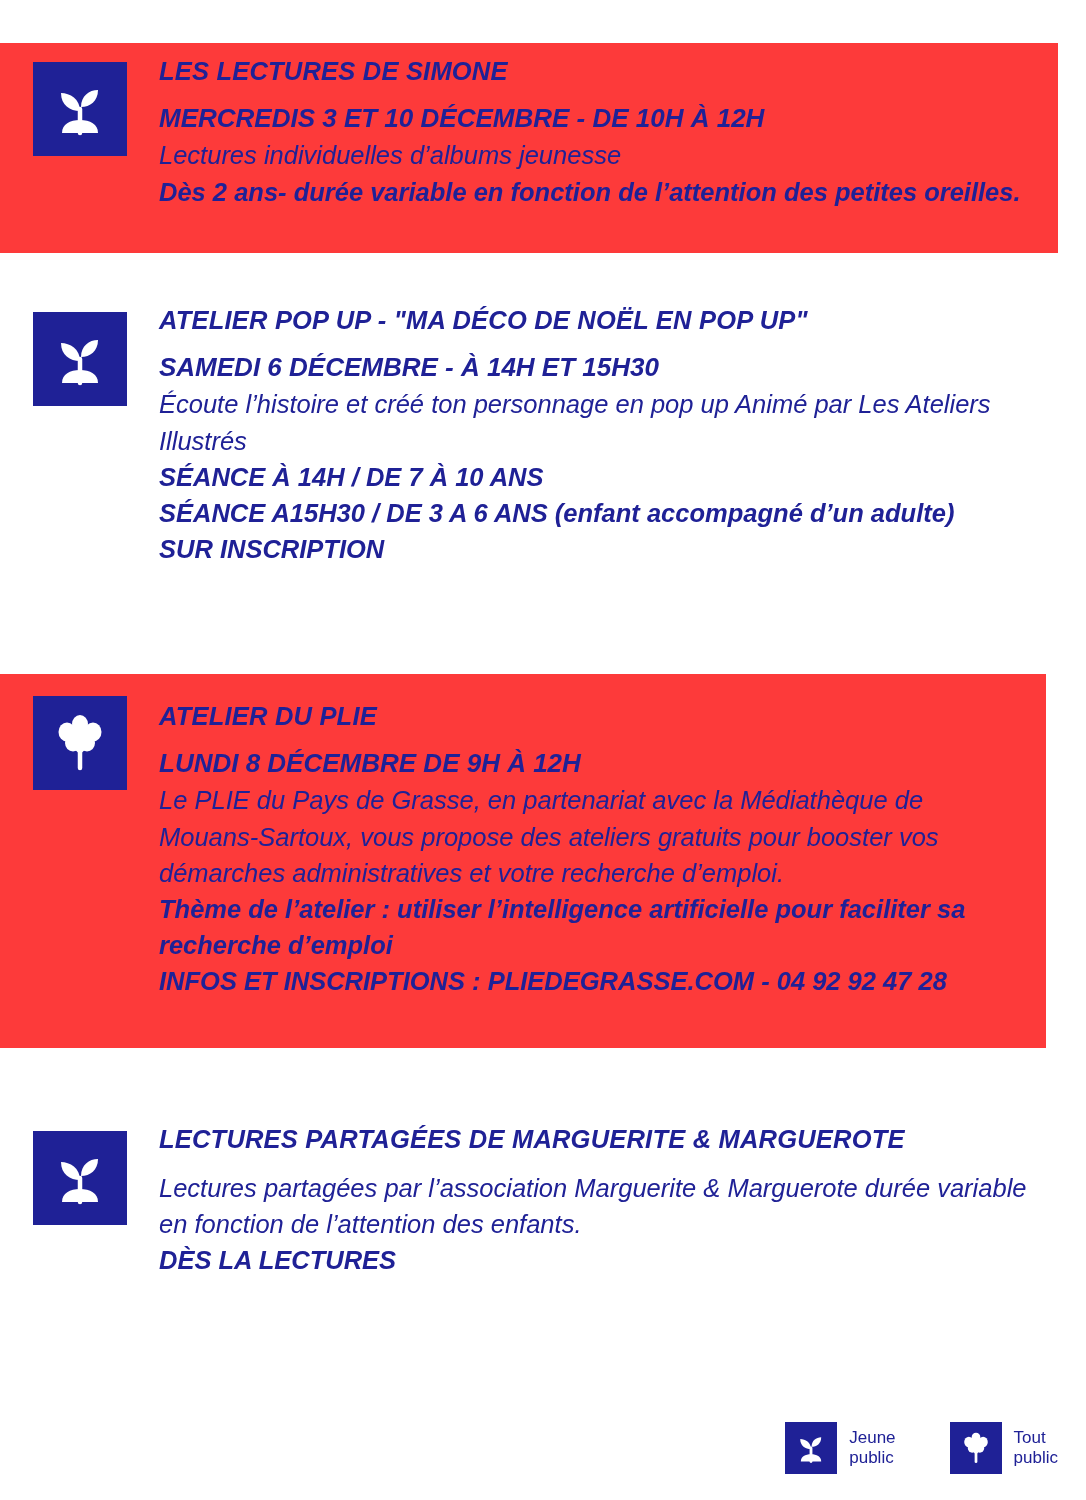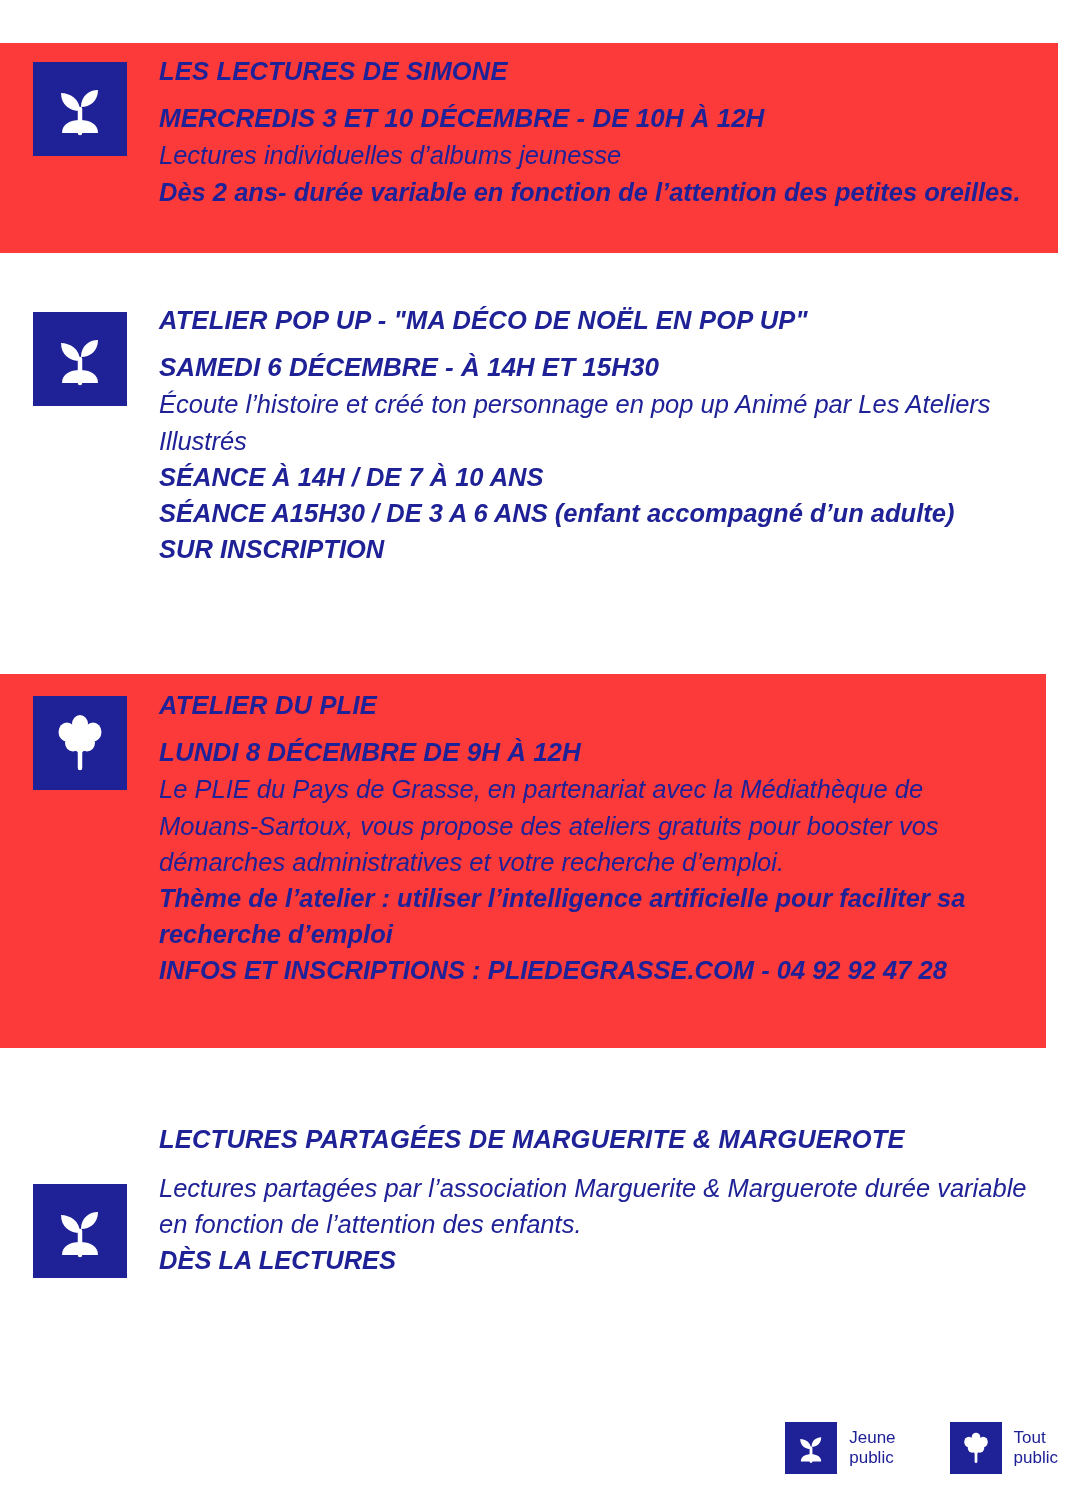--- a/index.html
+++ b/index.html
@@ -88,23 +88,23 @@
   #event-1 { position: absolute; left: 0; top: 43px; width: 1058px; height: 210px; }
   #event-1 .icon-box { margin-top: 19px; }
   #event-1 .event-body { padding-top: 12px; }
 
   #event-2 { position: absolute; left: 0; top: 296px; width: 1086px; }
   #event-2 .icon-box { margin-top: 16px; }
   #event-2 .event-body { padding-top: 8px; }
 
   #event-3 { position: absolute; left: 0; top: 674px; width: 1046px; height: 374px; }
   #event-3 .icon-box { margin-top: 22px; }
-  #event-3 .event-body { padding-top: 15px; }
-
-  #event-4 { position: absolute; left: 0; top: 1117px; width: 1086px; align-items: flex-end; }
+  #event-3 .event-body { padding-top: 26px; }
+
+  #event-4 { position: absolute; left: 0; top: 1117px; width: 1086px; }
   #event-4 .icon-box { margin-top: 14px; }
   #event-4 .event-body { padding-top: 6px; }
 
   
   .legend {
     position: absolute;
     right: 28px;
     bottom: 26px;
     display: flex;
     align-items: center;

